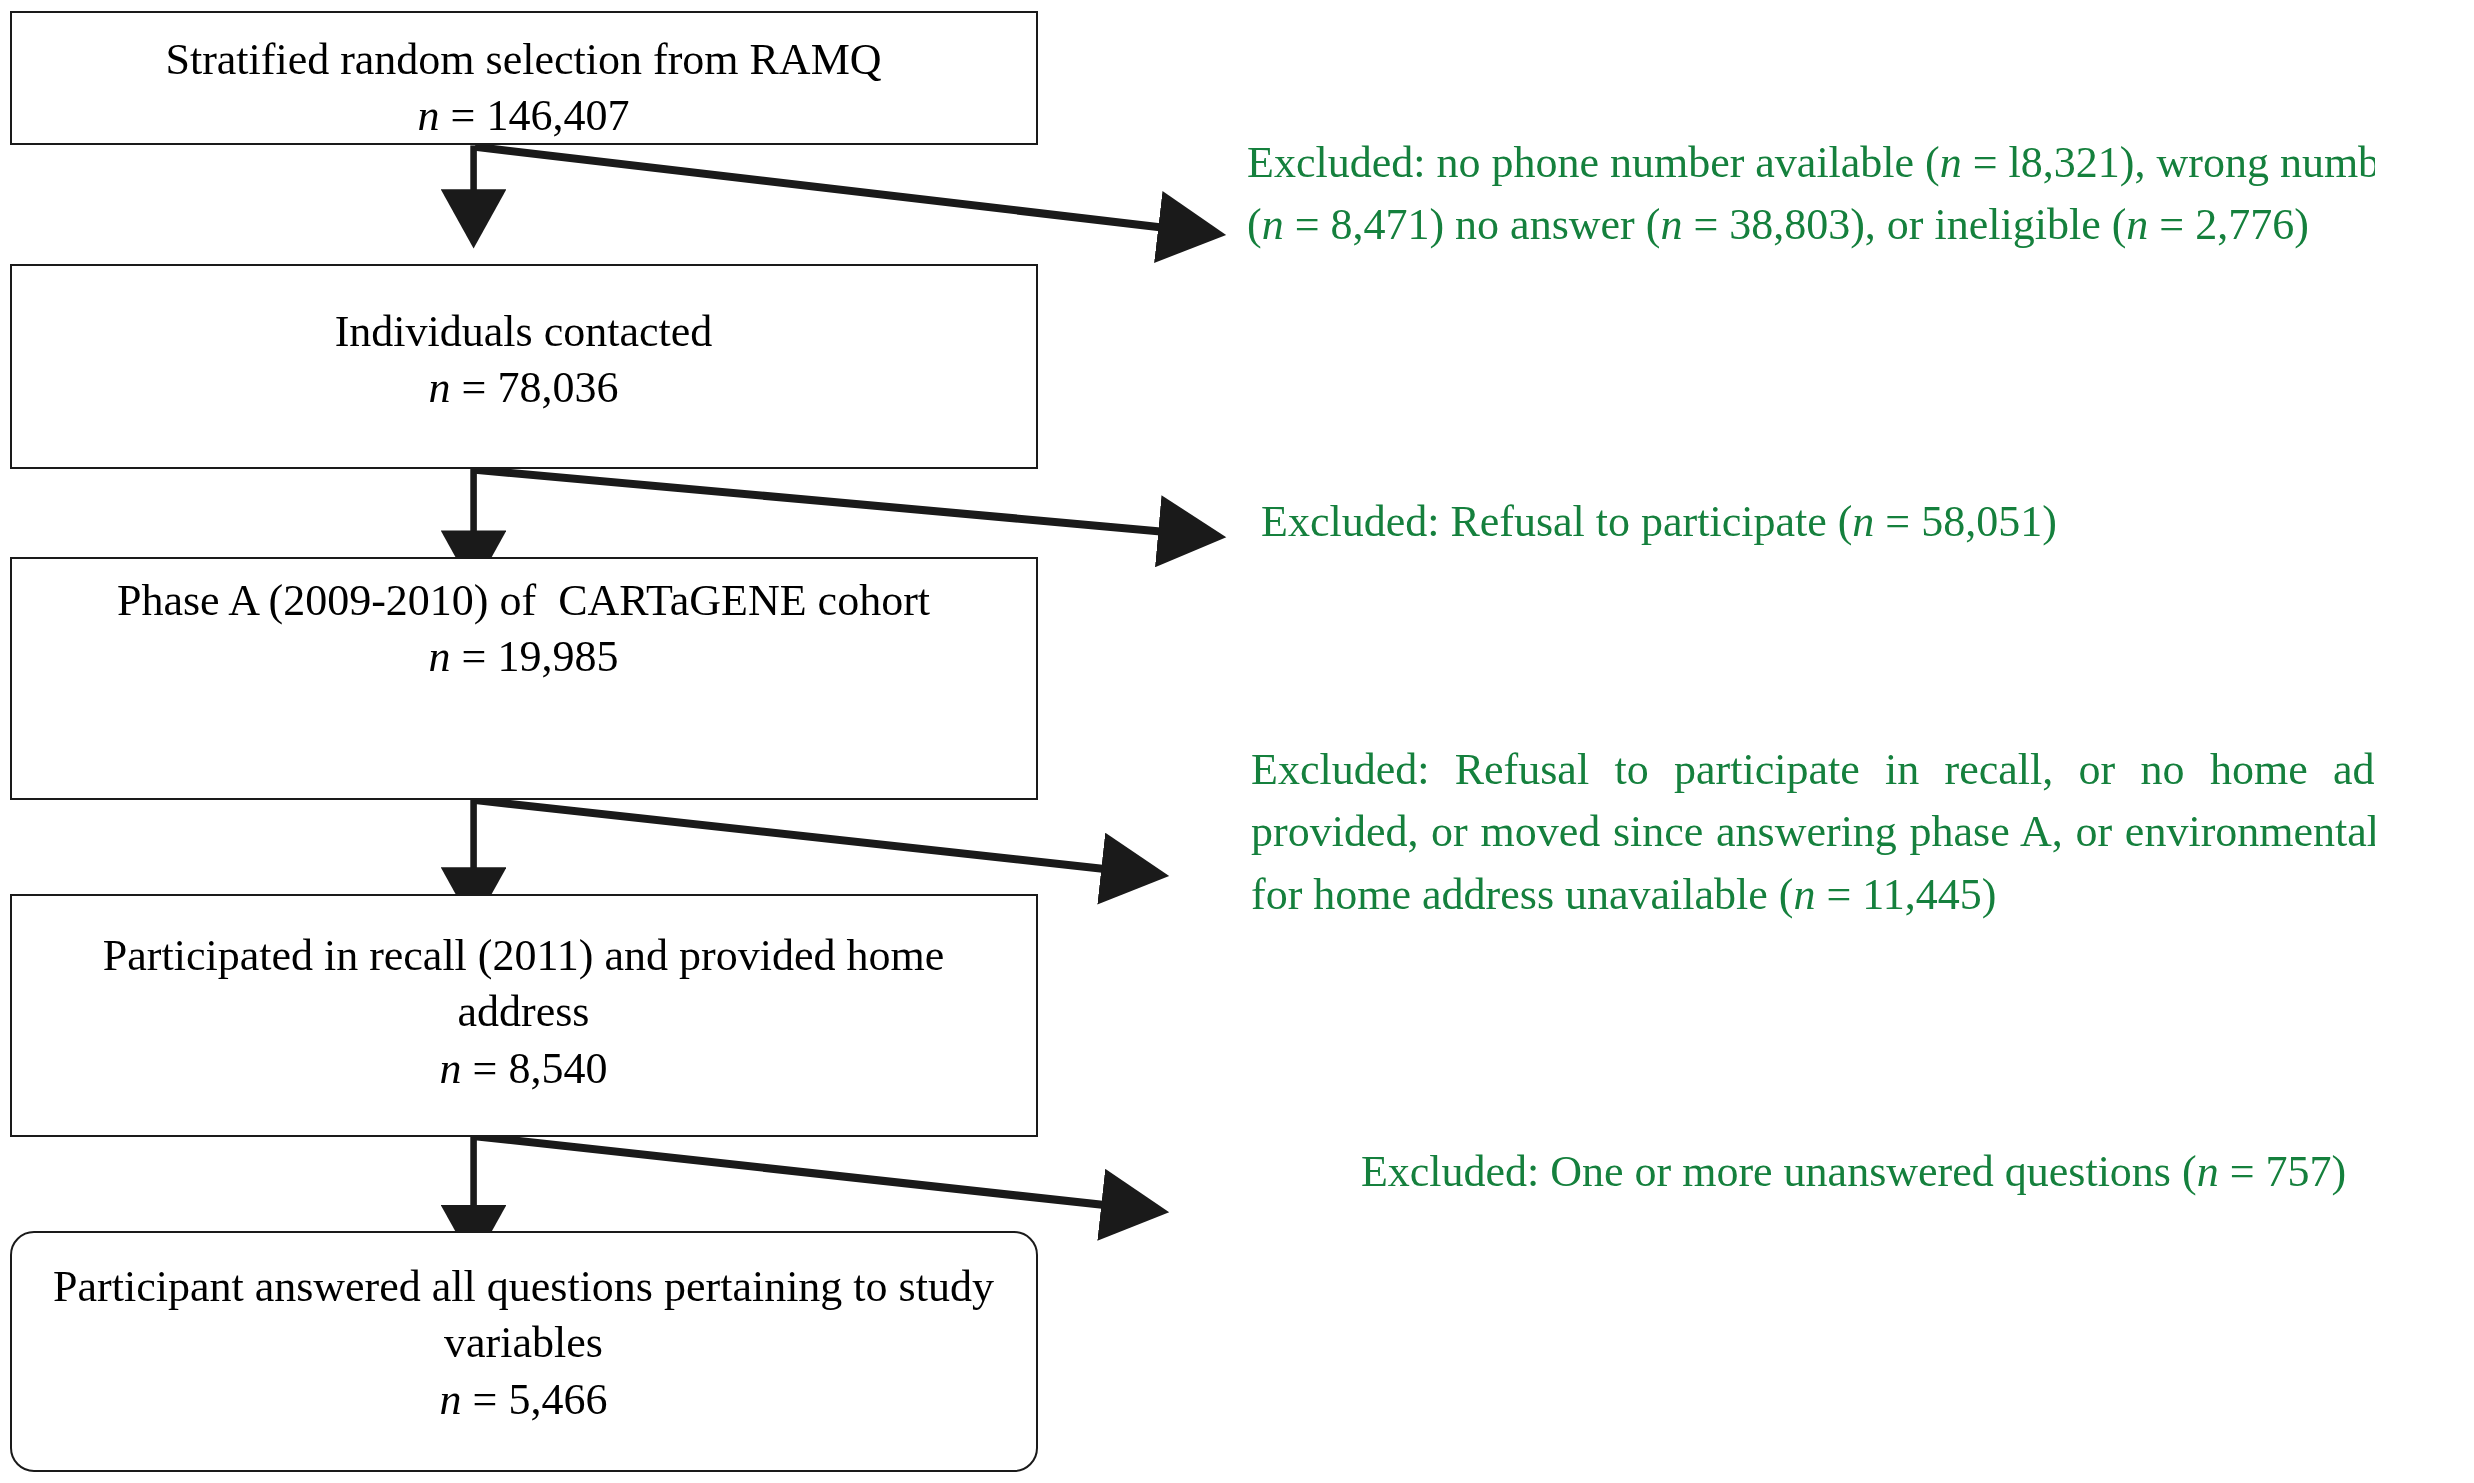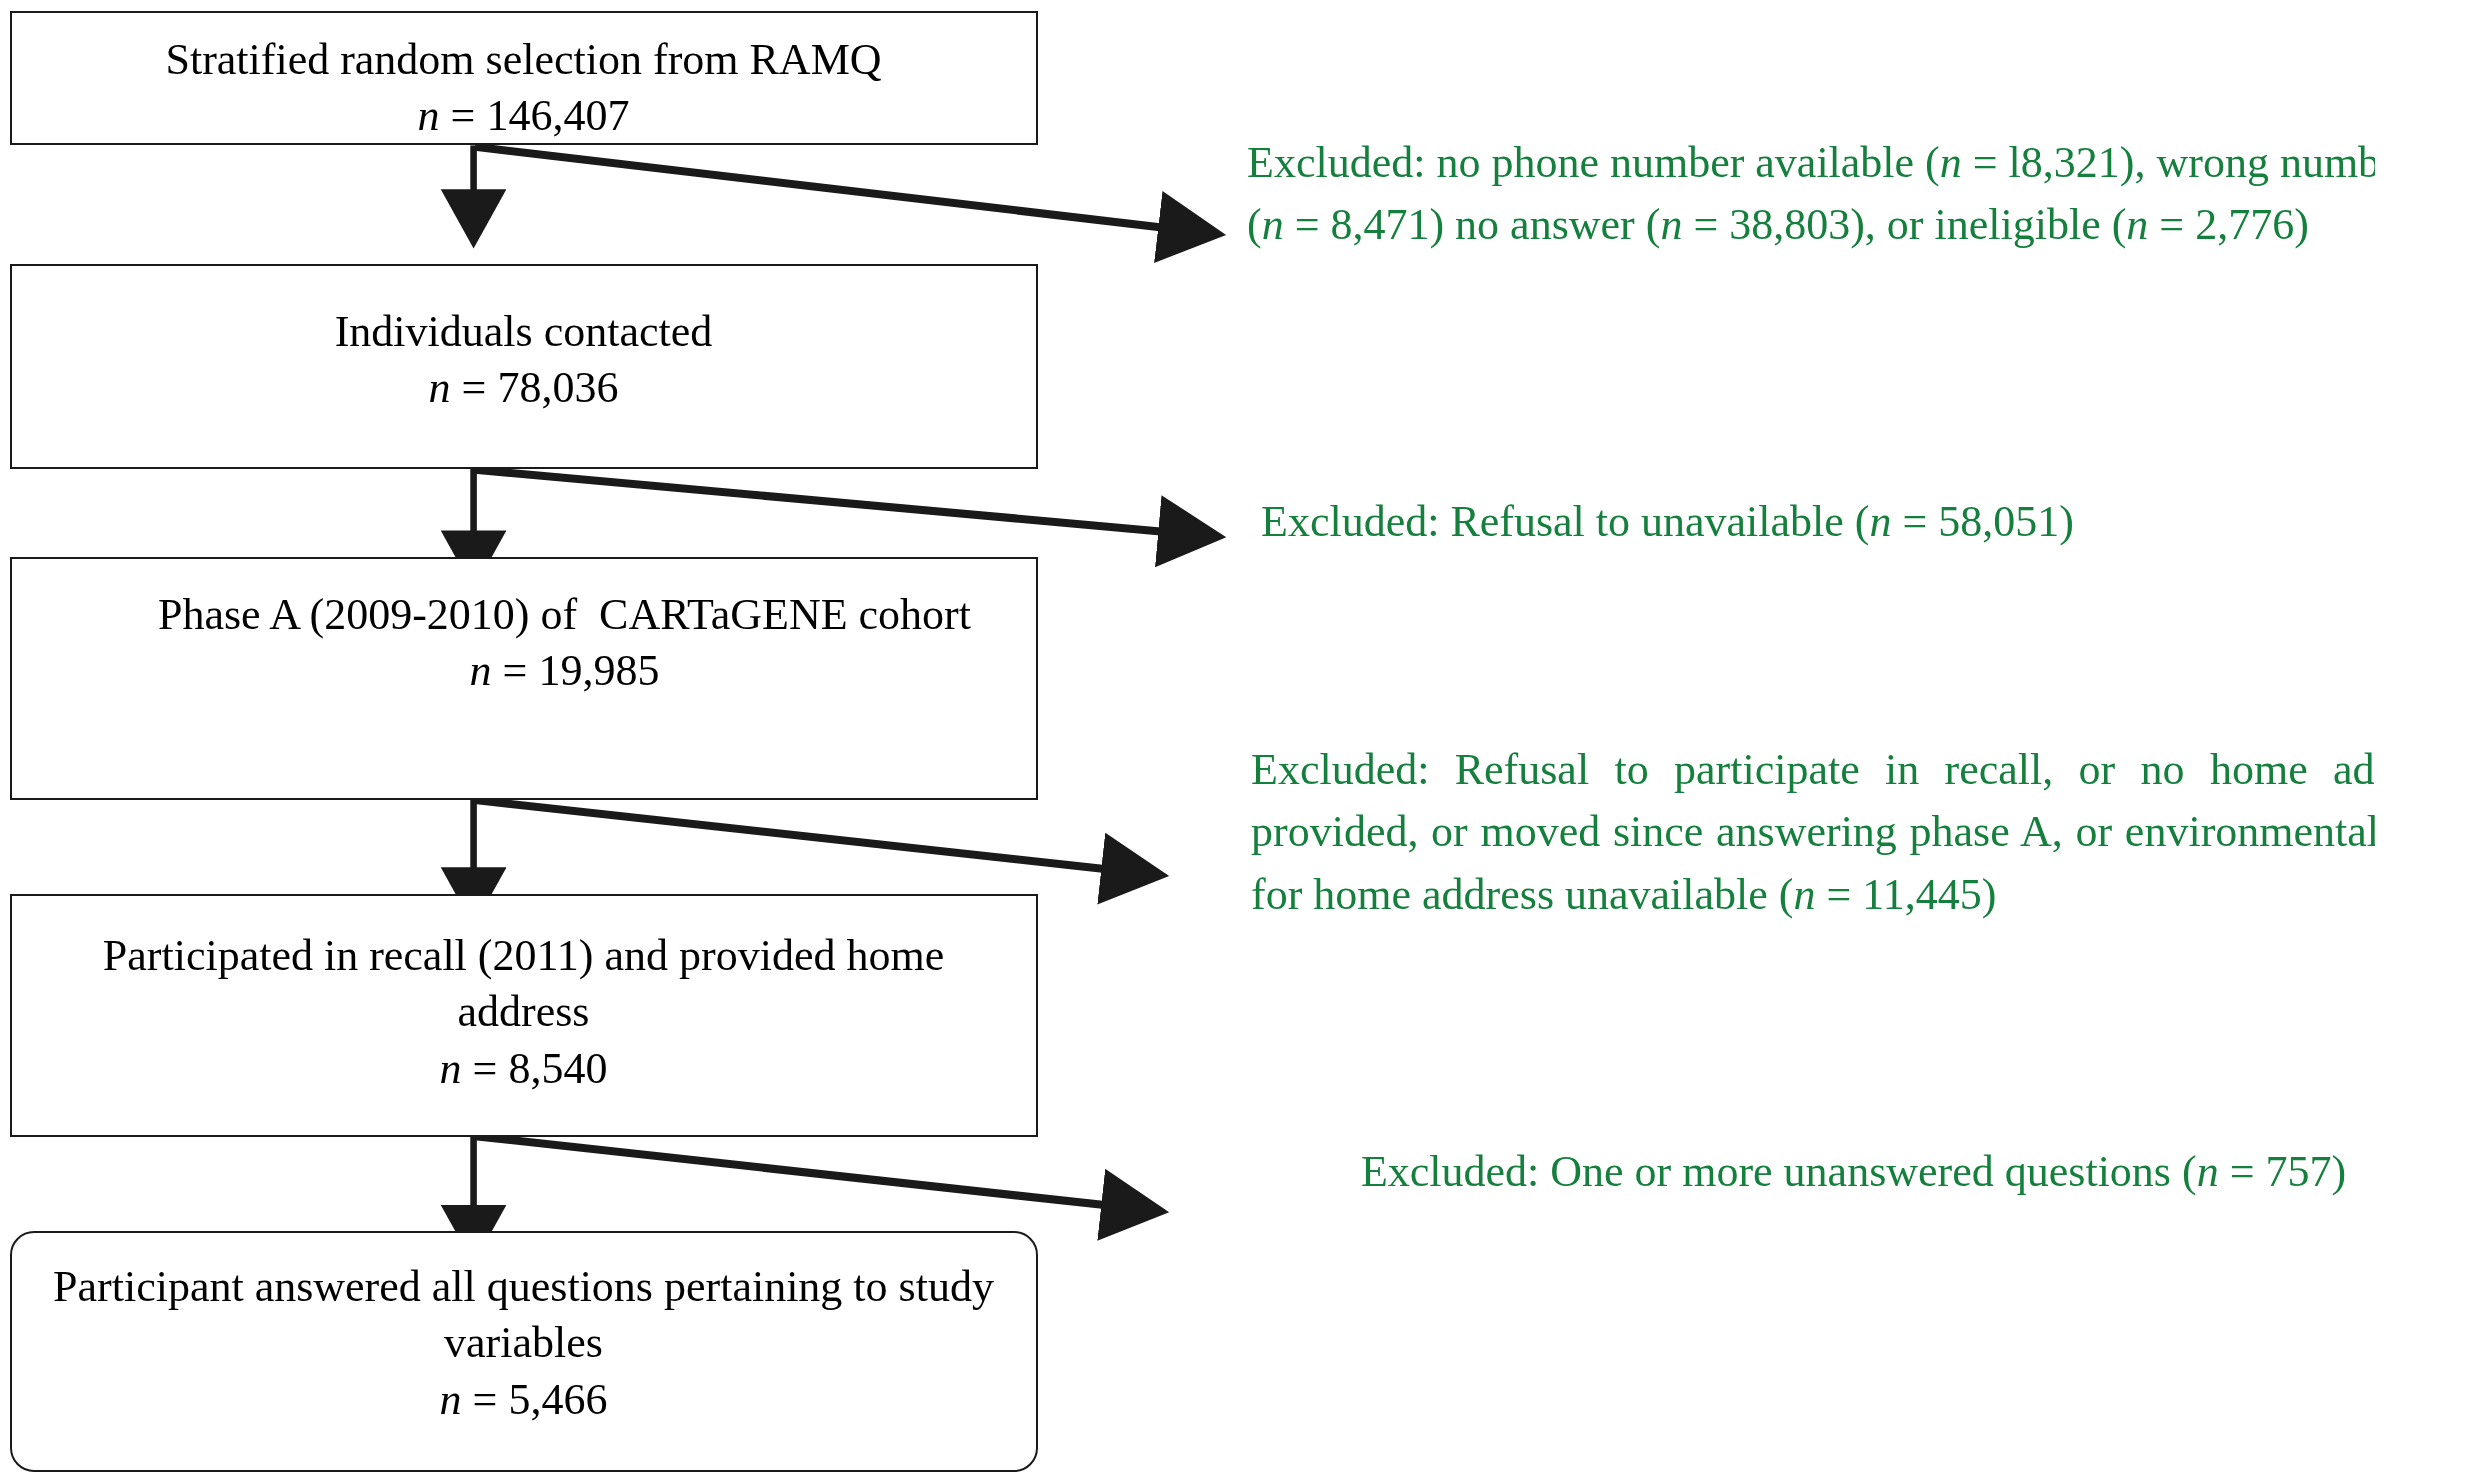--- a/index.html
+++ b/index.html
@@ -121,37 +121,37 @@
   <div class="flow-box" style="left:9.5px; top:11px; width:1028px; height:134px; padding-top:19px;">
     <div class="box-text">Stratified random selection from RAMQ</div>
     <div class="box-count"><span class="nvar">n</span><span> = </span><span>146,407</span></div>
   </div>
 
   <div class="flow-box" style="left:9.5px; top:264px; width:1028px; height:205px; padding-top:38px;">
     <div class="box-text">Individuals contacted</div>
     <div class="box-count"><span class="nvar">n</span><span> = </span><span>78,036</span></div>
   </div>
 
-  <div class="flow-box" style="left:9.5px; top:557px; width:1028px; height:243px; padding-top:28px;align-items:flex-end;">
+  <div class="flow-box" style="left:9.5px; top:557px; width:1028px; height:243px; padding-top:14px;">
     <div class="box-text">Phase A (2009-2010) of  CARTaGENE cohort</div>
     <div class="box-count"><span class="nvar">n</span><span> = </span><span>19,985</span></div>
   </div>
 
   <div class="flow-box" style="left:9.5px; top:894px; width:1028px; height:243px; padding-top:32px;">
     <div class="box-text">Participated in recall (2011) and provided home address</div>
     <div class="box-count"><span class="nvar">n</span><span> = </span><span>8,540</span></div>
   </div>
 
   <div class="flow-box" style="left:9.5px; top:1231px; width:1028px; height:241px; padding-top:26px;border-radius:24px;">
     <div class="box-text">Participant answered all questions pertaining to study variables</div>
     <div class="box-count"><span class="nvar">n</span><span> = </span><span>5,466</span></div>
   </div>
 
   <div class="exclusion-note" style="left:1247px; top:132px; width:1213px;"><span>Excluded: no phone number available (</span><span class="nvar">n</span><span> = l8,321), wrong number (</span><span class="nvar">n</span><span> = 8,471) no answer (</span><span class="nvar">n</span><span> = 38,803), or ineligible (</span><span class="nvar">n</span><span> = 2,776)</span></div>
 
-  <div class="exclusion-note" style="left:1261px; top:491px; width:1198px;"><span>Excluded: Refusal to unavailable (</span><span class="nvar">n</span><span> = 58,051)</span></div>
+  <div class="exclusion-note" style="left:1261px; top:491px; width:1198px;"><span>Excluded: Refusal to participate (</span><span class="nvar">n</span><span> = 58,051)</span></div>
 
   <div class="exclusion-note justify" style="left:1251px; top:739px; width:1214px;"><span>Excluded: Refusal to participate in recall, or no home address provided, or moved since answering phase A, or environmental data for home address unavailable (</span><span class="nvar">n</span><span> = 11,445)</span></div>
 
   <div class="exclusion-note" style="left:1247px; top:1141px; width:1213px;text-align:center;"><span>Excluded: One or more unanswered questions (</span><span class="nvar">n</span><span> = 757)</span></div>
 
 </div>
 
 
 </body></html>

